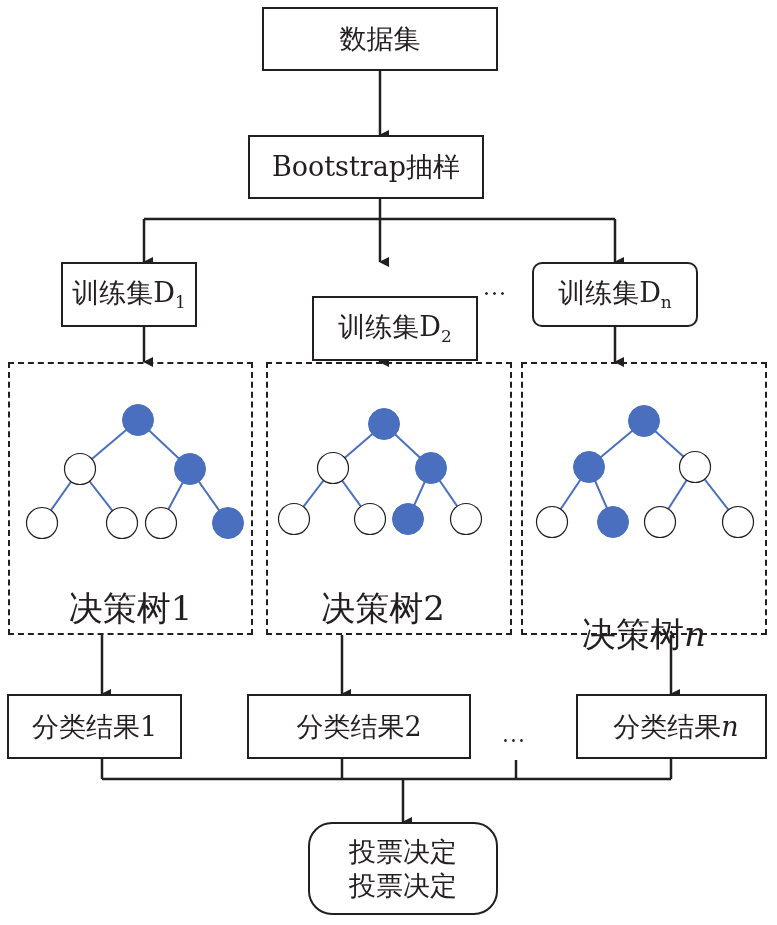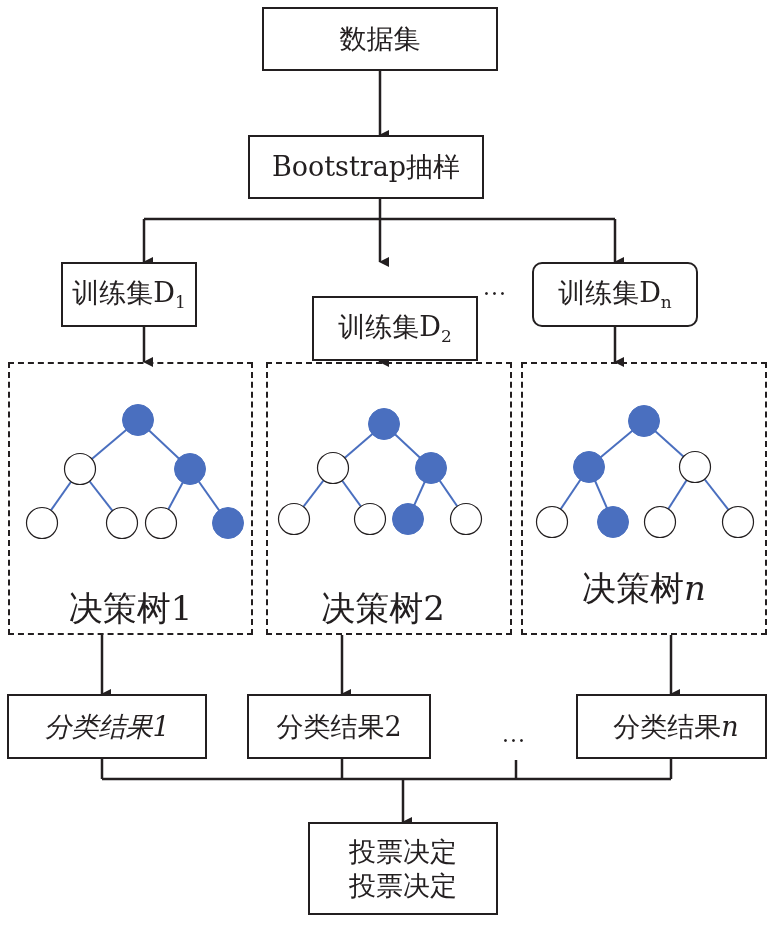--- a/index.html
+++ b/index.html
@@ -6,21 +6,21 @@
   body { width: 777px; height: 925px; position: relative; overflow: hidden;
          font-family: "DejaVu Serif", "Liberation Serif", serif; color: #231f20; }
   svg { position: absolute; left: 0; top: 0; }
   .box { position: absolute; box-sizing: border-box; border: 2.5px solid #231f20; background: #fff;
          display: flex; align-items: center; justify-content: center; font-size: 27px; line-height: 1.25; }
   .dashed { position: absolute; box-sizing: border-box; border: 2.5px dashed #231f20; }
   .label { position: absolute; font-size: 34px; text-align: center; white-space: nowrap; }
   .sub { font-size: 17px; vertical-align: -6px; }
   .it { font-style: italic; }
   .dots { position: absolute; font-size: 22px; letter-spacing: 1px; line-height: 1; }
-  .final { flex-direction: column; }
+  .final { flex-direction: column; border-radius: 24px; }
 </style>
 </head>
 <body>
 
 <svg id="lines" width="777" height="925">
   <defs>
     <marker id="ah" markerWidth="10" markerHeight="10" refX="5" refY="9" orient="auto" markerUnits="userSpaceOnUse" viewBox="0 0 10 10">
       <path d="M0,0 L10,0 L5,10 z" fill="#231f20"></path>
     </marker>
   </defs>
@@ -114,28 +114,28 @@
       <circle cx="738" cy="522" r="15.5" fill="#ffffff" stroke="#231f20" stroke-width="1.2"></circle>
     </g>
   </svg>
 
 <div class="label" style="left:8px;width:245px;top:586px;">
   <span>决策树</span><span>1</span>
 </div>
 <div class="label" style="left:260px;width:246px;top:586px;">
   <span>决策树</span><span>2</span>
 </div>
-<div class="label" style="left:521px;width:246px;top:566px;">
+<div class="label" style="left:521px;width:246px;top:612px;">
   <span>决策树</span><span class="it">n</span>
 </div>
 
-<div class="box" style="left:7px;top:694px;width:200px;height:65px;font-style:italic;">
+<div class="box" style="left:7px;top:694px;width:175px;height:65px;">
   <span><span>分类结果</span><span>1</span></span>
 </div>
-<div class="box" style="left:247px;top:694px;width:184px;height:65px;">
+<div class="box" style="left:247px;top:694px;width:224px;height:65px;">
   <span><span>分类结果</span><span>2</span></span>
 </div>
 <div class="dots" style="left:502px;top:730px;">···</div>
 <div class="box" style="left:576px;top:694px;width:191px;height:65px;padding-left:9px;">
   <span><span>分类结果</span><span class="it">n</span></span>
 </div>
 
 <div class="box final" style="left:308px;top:822px;width:190px;height:93px;">
   <span>投票决定</span>
   <span>投票决定</span>

